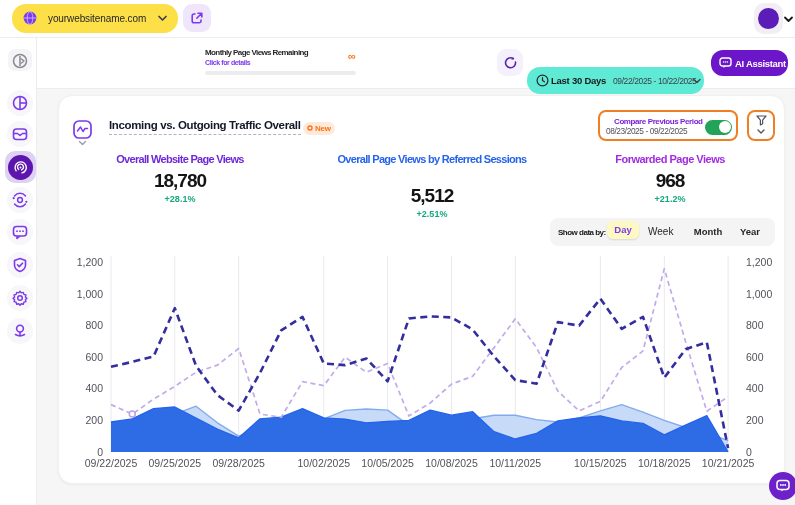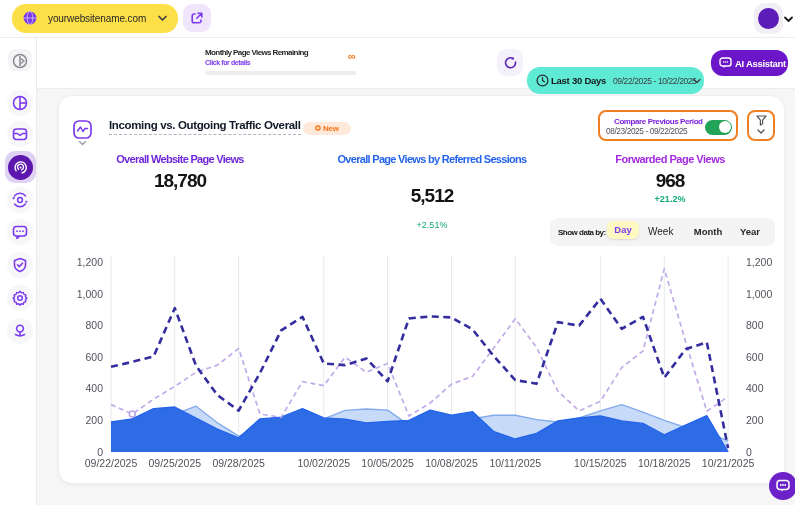--- a/index.html
+++ b/index.html
@@ -129,21 +129,21 @@
 <div class="abs" style="left:58px;top:95px;width:727px;height:389px;background:#fff;border:1px solid #f0f0f2;border-radius:14px;box-shadow:0 1px 3px rgba(0,0,0,.05);z-index:1"></div>
 
 <svg class="abs" style="left:73px;top:120px;z-index:2" width="19" height="19" viewBox="0 0 19 19">
   <rect x="1" y="1" width="17" height="17" rx="5" fill="none" stroke="#7c3aed" stroke-width="1.7"></rect>
   <path d="M4.5 11 l3 -4 l2.5 4.5 l2 -3 l2.5 0" fill="none" stroke="#7c3aed" stroke-width="1.5" stroke-linecap="round" stroke-linejoin="round"></path>
 </svg>
 <svg class="abs" style="left:78px;top:140px;z-index:2" width="9" height="7" viewBox="0 0 9 7">
     <path d="M1.5 1.5 l3 3 l3 -3" fill="none" stroke="#9ca3af" stroke-width="1.5" stroke-linecap="round" stroke-linejoin="round"></path>
   </svg>
 <div class="abs" style="left:109px;top:119px;font-size:11.5px;font-weight:700;color:#111827;letter-spacing:-0.35px;border-bottom:1px dashed #b4b4bc;padding-bottom:3px;z-index:2">Incoming vs. Outgoing Traffic Overall</div>
-<div class="abs" style="left:303px;top:121.5px;height:13px;border-radius:7px;background:#ffe9da;padding:0 12px;display:flex;align-items:center;gap:2px;z-index:2">
+<div class="abs" style="left:303px;top:121.5px;height:13px;border-radius:7px;background:#ffe9da;padding:0 4px;display:flex;align-items:center;gap:2px;z-index:2">
   <svg width="6" height="6" viewBox="0 0 7 7">
       <circle cx="3.5" cy="3.5" r="2.4" fill="none" stroke="#f97316" stroke-width="1.6"></circle>
     </svg>
   <span style="font-size:8px;font-weight:700;color:#f97316;letter-spacing:-0.2px">New</span>
 </div>
 
 <div class="abs" style="left:598px;top:110px;width:140px;height:31px;border:2px solid #f07f23;border-radius:8px;background:#fff;z-index:2">
   <div class="abs" style="left:14px;top:4.5px;font-size:8px;font-weight:700;color:#7a1fd9;letter-spacing:-0.4px">Compare Previous Period</div>
   <div class="abs" style="left:6px;top:14px;font-size:8.3px;color:#52525b;letter-spacing:-0.4px">08/23/2025 - 09/22/2025</div>
   <div class="abs" style="left:105px;top:7.5px;width:27px;height:15px;border-radius:8px;background:#22a358">
@@ -155,25 +155,26 @@
       <path d="M1 1 h9 l-3.4 4.2 v3.6 l-2.2 1.2 v-4.8 z" fill="none" stroke="#52525b" stroke-width="1.2" stroke-linejoin="round"></path>
     </svg>
   <svg class="abs" style="left:8px;top:17px" width="8" height="6" viewBox="0 0 8 6">
       <path d="M1 1 l3 3 l3 -3" fill="none" stroke="#52525b" stroke-width="1.3" stroke-linecap="round" stroke-linejoin="round"></path>
     </svg>
 </div>
 
 <div class="abs" style="left:30px;top:153px;width:300px;text-align:center;z-index:2">
   <div style="font-size:11px;font-weight:700;color:#6d28d9;letter-spacing:-0.7px">Overall Website Page Views</div>
   <div style="font-size:19px;font-weight:700;color:#141417;letter-spacing:-1px;margin-top:5px">18,780</div>
+  <div style="font-size:9px;font-weight:700;color:#13a87c;margin-top:1.5px">+28.1%</div>
 </div>
 <div class="abs" style="left:282px;top:153px;width:300px;text-align:center;z-index:2">
   <div style="font-size:11px;font-weight:700;color:#2563eb;letter-spacing:-0.7px">Overall Page Views by Referred Sessions</div>
   <div style="font-size:19px;font-weight:700;color:#141417;letter-spacing:-1px;margin-top:20px">5,512</div>
-  <div style="font-size:9px;font-weight:400;color:#13a87c;margin-top:13px">+2.51%</div>
+  <div style="font-size:9px;font-weight:700;color:#13a87c;margin-top:2px">+2.51%</div>
 </div>
 <div class="abs" style="left:520px;top:153px;width:300px;text-align:center;z-index:2">
   <div style="font-size:11px;font-weight:700;color:#a32ae0;letter-spacing:-0.5px">Forwarded Page Views</div>
   <div style="font-size:19px;font-weight:700;color:#141417;letter-spacing:-1px;margin-top:5px">968</div>
   <div style="font-size:9px;font-weight:700;color:#13a87c;margin-top:1.5px">+21.2%</div>
 </div>
 
 <div class="abs" style="left:550px;top:218px;width:225px;height:28px;border-radius:8px;background:#f4f4f5;z-index:2">
   <div class="abs" style="left:8px;top:10px;font-size:8px;font-weight:700;color:#18181b;letter-spacing:-0.5px">Show data by:</div>
   <div class="abs" style="left:57px;top:3px;width:32px;height:18px;margin-top:0;border-radius:6px;background:#fef9c3;box-shadow:0 1px 2px rgba(0,0,0,.12);text-align:center;line-height:18px;font-size:9.5px;font-weight:700;color:#7c3aed">Day</div>

